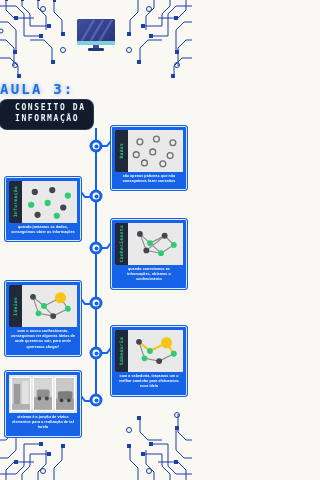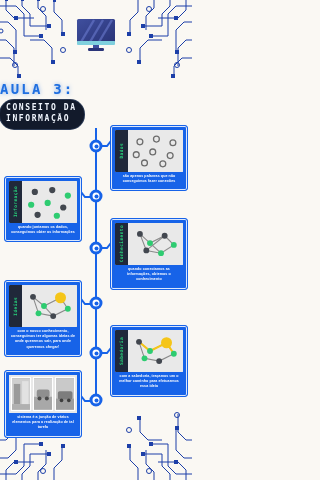--- a/index.html
+++ b/index.html
@@ -25,21 +25,21 @@
   .title-wrap{position:absolute;left:0;right:0;top:82px;text-align:left;}
   .aula{
     font-size:14px;font-weight:700;letter-spacing:2.2px;
     color:#1f6fe0;line-height:1;
     font-family:"DejaVu Sans Mono",monospace;
     text-shadow:0 0 4px rgba(40,120,235,.55);
   }
   .badge{
     display:inline-block;margin-top:4px;
     background:#121a2b;color:#eef3fb;
-    border-radius:14px;padding:3px 7px 4px 6px;
+    border-radius:7px;padding:3px 7px 4px 15px;
     font-family:"DejaVu Sans Mono",monospace;
     font-size:8px;font-weight:700;letter-spacing:1.6px;line-height:1.35;
     box-shadow:0 0 0 1px #2b3a55;
   }
 
   
   .spine{
     position:absolute;left:50%;transform:translateX(-50%);
     top:128px;width:2px;height:272px;background:#1763e8;
   }

